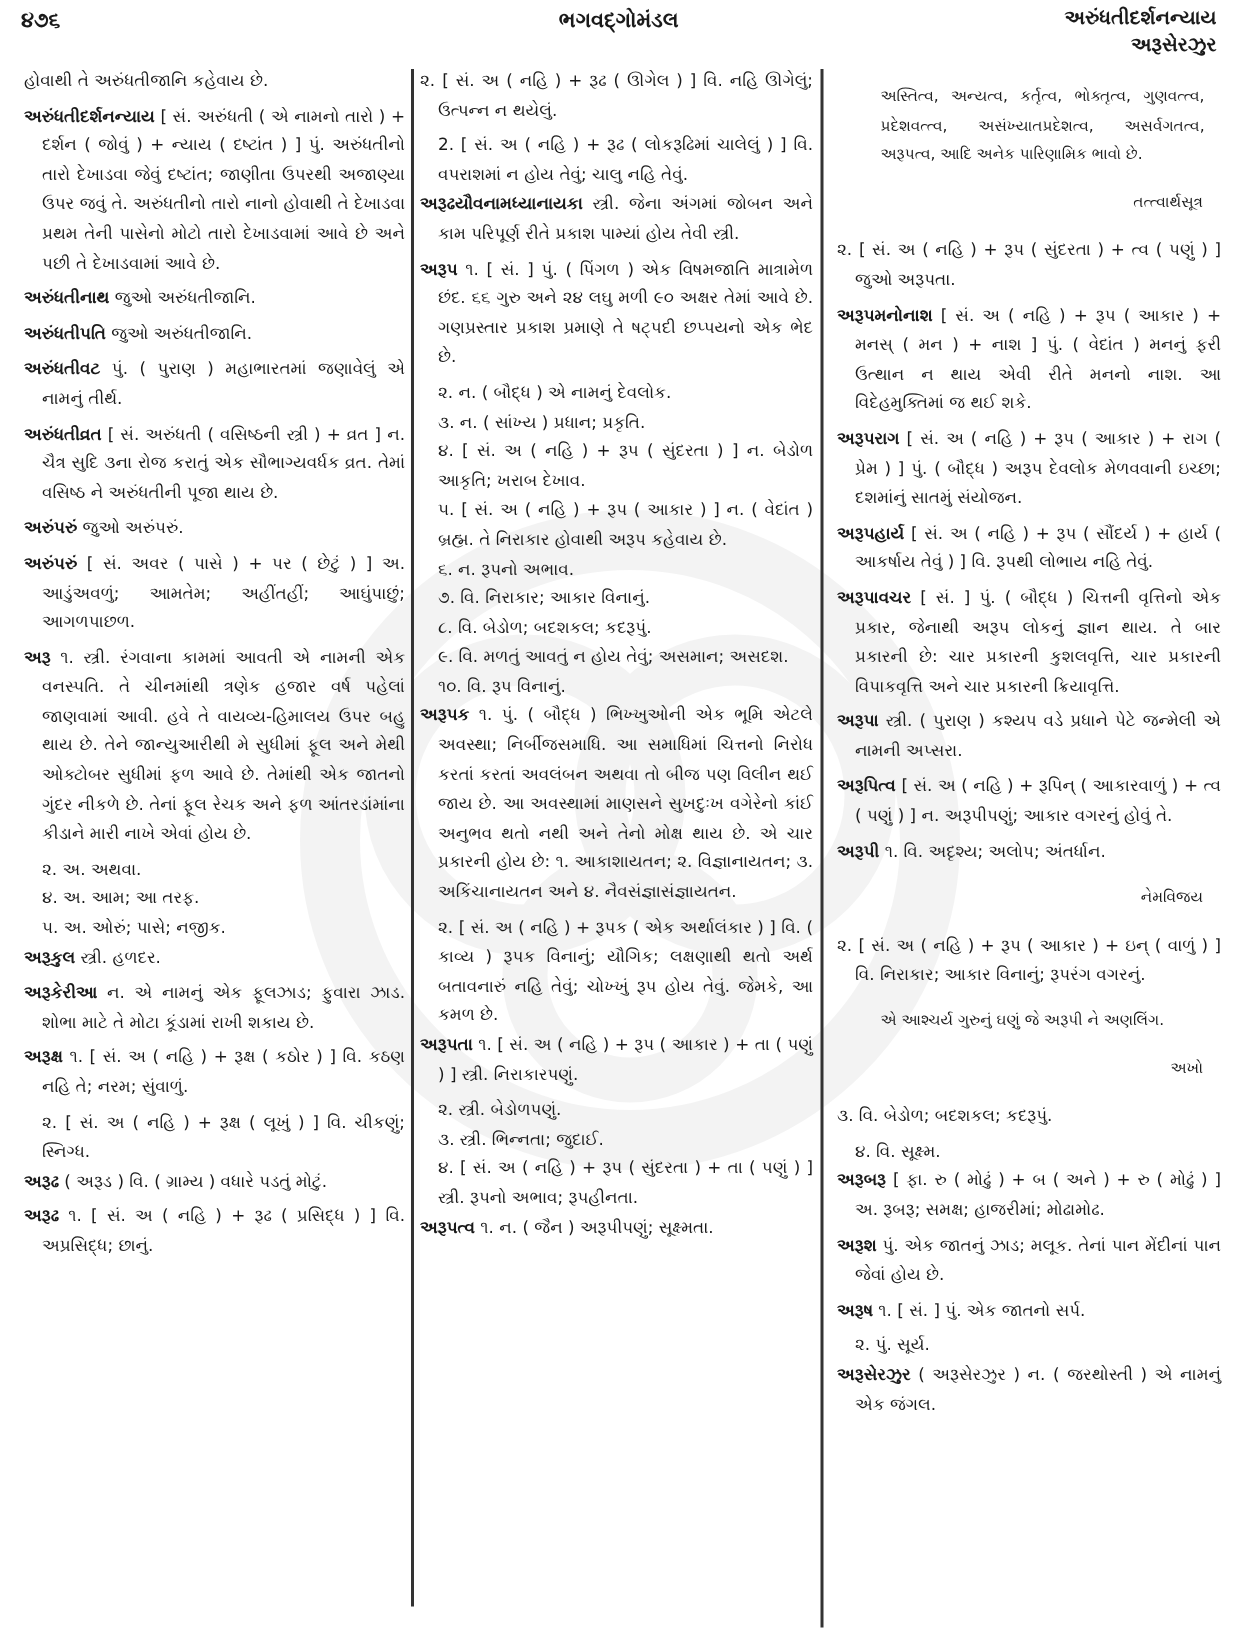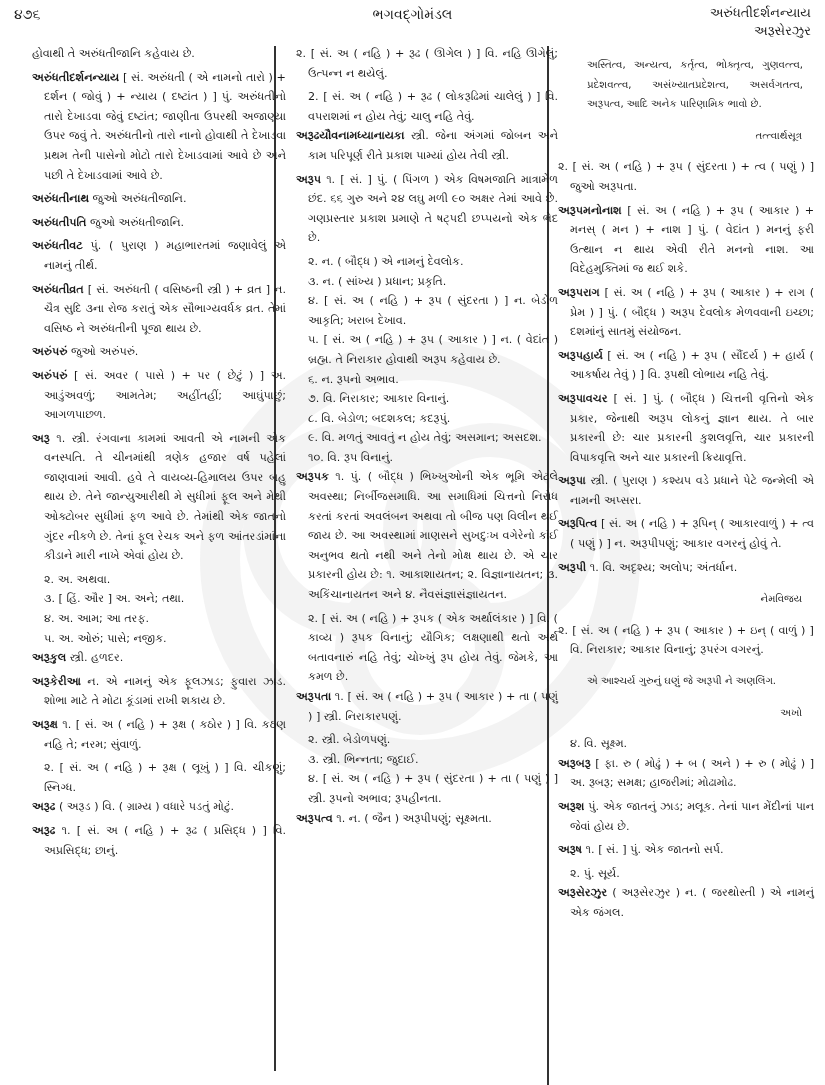--- a/index.html
+++ b/index.html
@@ -9,32 +9,32 @@
     font-family: "DejaVu Sans", "Liberation Sans", sans-serif;
     position: relative;
   }
   .page { position: absolute; left: 0; top: 0; width: 825px; height: 1085px; }
   .watermark {
     position: absolute; left: 190px; top: 330px; width: 460px; height: 460px;
     pointer-events: none; opacity: 0.09;
   }
   .header {
     position: absolute; left: 14px; right: 14px; top: 4px; height: 38px;
-    font-weight: normal;
+    font-weight: bold;
   }
   .page-num { position: absolute; left: 0; top: 2px; font-size: 14px; }
   .running-title { position: absolute; left: 0; right: 0; top: 2px; text-align: center; font-size: 14px; }
   .guide { position: absolute; right: 0; top: 0; text-align: right; font-size: 13px; line-height: 18px; }
   .col {
     position: absolute; top: 44px; bottom: 0;
     font-size: 11.2px; line-height: 19.6px;
     text-align: justify;
   }
-  .col-1 { left: 16px; width: 254px; margin-left: 16px; }
-  .col-2 { left: 296px; width: 262px; }
+  .col-1 { left: 16px; width: 254px; }
+  .col-2 { left: 280px; width: 262px; }
   .col-3 { left: 558px; width: 256px; }
   .rule { position: absolute; top: 46px; width: 1.5px; background: #333; }
   .rule-1 { left: 274px; height: 1025px; }
   .rule-2 { left: 547px; height: 1040px; }
   .entry { margin: 0 0 4px 0; padding-left: 12px; text-indent: -12px; }
   .sub { margin: 0; padding-left: 12px; text-indent: 0; }
   .head { font-weight: bold; }
   .quote { font-size: 10.2px; padding-left: 18px; margin: 11px; }
   .quote-src { font-size: 10.2px; text-align: right; margin: 12px; }
 </style>
@@ -66,21 +66,20 @@
       <p class="entry"><span>હોવાથી તે અરુંધતીજાનિ કહેવાય છે.</span></p>
       <p class="entry"><span class="head">અરુંધતીદર્શનન્યાય</span> <span>[ સં. અરુંધતી ( એ નામનો તારો ) + દર્શન ( જોવું ) + ન્યાય ( દષ્ટાંત ) ] પું. અરુંધતીનો તારો દેખાડવા જેવું દષ્ટાંત; જાણીતા ઉપરથી અજાણ્યા ઉપર જવું તે. અરુંધતીનો તારો નાનો હોવાથી તે દેખાડવા પ્રથમ તેની પાસેનો મોટો તારો દેખાડવામાં આવે છે અને પછી તે દેખાડવામાં આવે છે.</span></p>
       <p class="entry"><span class="head">અરુંધતીનાથ</span> <span>જુઓ અરુંધતીજાનિ.</span></p>
       <p class="entry"><span class="head">અરુંધતીપતિ</span> <span>જુઓ અરુંધતીજાનિ.</span></p>
       <p class="entry"><span class="head">અરુંધતીવટ</span> <span>પું. ( પુરાણ ) મહાભારતમાં જણાવેલું એ નામનું તીર્થ.</span></p>
       <p class="entry"><span class="head">અરુંધતીવ્રત</span> <span>[ સં. અરુંધતી ( વસિષ્ઠની સ્ત્રી ) + વ્રત ] ન. ચૈત્ર સુદિ ૩ના રોજ કરાતું એક સૌભાગ્યવર્ધક વ્રત. તેમાં વસિષ્ઠ ને અરુંધતીની પૂજા થાય છે.</span></p>
       <p class="entry"><span class="head">અરુંપરું</span> <span>જુઓ અરુંપરું.</span></p>
       <p class="entry"><span class="head">અરુંપરું</span> <span>[ સં. અવર ( પાસે ) + પર ( છેટું ) ] અ. આડુંઅવળું; આમતેમ; અહીંતહીં; આઘુંપાછું; આગળપાછળ.</span></p>
       <p class="entry"><span class="head">અરૂ</span> <span>૧. સ્ત્રી. રંગવાના કામમાં આવતી એ નામની એક વનસ્પતિ. તે ચીનમાંથી ત્રણેક હજાર વર્ષ પહેલાં જાણવામાં આવી. હવે તે વાયવ્ય-હિમાલય ઉપર બહુ થાય છે. તેને જાન્યુઆરીથી મે સુધીમાં ફૂલ અને મેથી ઓક્ટોબર સુધીમાં ફળ આવે છે. તેમાંથી એક જાતનો ગુંદર નીકળે છે. તેનાં ફૂલ રેચક અને ફળ આંતરડાંમાંના કીડાને મારી નાખે એવાં હોય છે.</span></p>
       <p class="sub">૨. અ. અથવા.</p>
-      <p class="sub">૩. [ હિં. ઔર ] અ. અને; તથા.</p>
       <p class="sub">૪. અ. આમ; આ તરફ.</p>
       <p class="sub">૫. અ. ઓરું; પાસે; નજીક.</p>
       <p class="entry"><span class="head">અરૂકુલ</span> <span>સ્ત્રી. હળદર.</span></p>
       <p class="entry"><span class="head">અરૂકેરીઆ</span> <span>ન. એ નામનું એક ફૂલઝાડ; ફુવારા ઝાડ. શોભા માટે તે મોટા કૂંડામાં રાખી શકાય છે.</span></p>
       <p class="entry"><span class="head">અરૂક્ષ</span> <span>૧. [ સં. અ ( નહિ ) + રૂક્ષ ( કઠોર ) ] વિ. કઠણ નહિ તે; નરમ; સુંવાળું.</span></p>
       <p class="sub">૨. [ સં. અ ( નહિ ) + રૂક્ષ ( લૂખું ) ] વિ. ચીકણું; સ્નિગ્ધ.</p>
       <p class="entry"><span class="head">અરૂઢ</span> <span>( અરૂડ ) વિ. ( ગ્રામ્ય ) વધારે પડતું મોટું.</span></p>
       <p class="entry"><span class="head">અરૂઢ</span> <span>૧. [ સં. અ ( નહિ ) + રૂઢ ( પ્રસિદ્ધ ) ] વિ. અપ્રસિદ્ધ; છાનું.</span></p>
     </div>
   <div class="col col-2">
@@ -113,20 +112,21 @@
       <p class="entry"><span class="head">અરૂપરાગ</span> <span>[ સં. અ ( નહિ ) + રૂપ ( આકાર ) + રાગ ( પ્રેમ ) ] પું. ( બૌદ્ધ ) અરૂપ દેવલોક મેળવવાની ઇચ્છા; દશમાંનું સાતમું સંયોજન.</span></p>
       <p class="entry"><span class="head">અરૂપહાર્ય</span> <span>[ સં. અ ( નહિ ) + રૂપ ( સૌંદર્ય ) + હાર્ય ( આકર્ષાય તેવું ) ] વિ. રૂપથી લોભાય નહિ તેવું.</span></p>
       <p class="entry"><span class="head">અરૂપાવચર</span> <span>[ સં. ] પું. ( બૌદ્ધ ) ચિત્તની વૃત્તિનો એક પ્રકાર, જેનાથી અરૂપ લોકનું જ્ઞાન થાય. તે બાર પ્રકારની છે: ચાર પ્રકારની કુશલવૃત્તિ, ચાર પ્રકારની વિપાકવૃત્તિ અને ચાર પ્રકારની ક્રિયાવૃત્તિ.</span></p>
       <p class="entry"><span class="head">અરૂપા</span> <span>સ્ત્રી. ( પુરાણ ) કશ્યપ વડે પ્રધાને પેટે જન્મેલી એ નામની અપ્સરા.</span></p>
       <p class="entry"><span class="head">અરૂપિત્વ</span> <span>[ સં. અ ( નહિ ) + રૂપિન્ ( આકારવાળું ) + ત્વ ( પણું ) ] ન. અરૂપીપણું; આકાર વગરનું હોવું તે.</span></p>
       <p class="entry"><span class="head">અરૂપી</span> <span>૧. વિ. અદૃશ્ય; અલોપ; અંતર્ધાન.</span></p>
       <p class="quote-src">નેમવિજય</p>
       <p class="entry"><span>૨. [ સં. અ ( નહિ ) + રૂપ ( આકાર ) + ઇન્ ( વાળું ) ] વિ. નિરાકાર; આકાર વિનાનું; રૂપરંગ વગરનું.</span></p>
       <p class="quote">એ આશ્ચર્ય ગુરુનું ઘણું જે અરૂપી ને અણલિંગ.</p>
       <p class="quote-src">અખો</p>
+      <p class="entry"><span>૩. વિ. બેડોળ; બદશકલ; કદરૂપું.</span></p>
       <p class="sub">૪. વિ. સૂક્ષ્મ.</p>
       <p class="entry"><span class="head">અરૂબરૂ</span> <span>[ ફા. રુ ( મોઢું ) + બ ( અને ) + રુ ( મોઢું ) ] અ. રૂબરૂ; સમક્ષ; હાજરીમાં; મોઢામોઢ.</span></p>
       <p class="entry"><span class="head">અરૂશ</span> <span>પું. એક જાતનું ઝાડ; મલૂક. તેનાં પાન મેંદીનાં પાન જેવાં હોય છે.</span></p>
       <p class="entry"><span class="head">અરૂષ</span> <span>૧. [ સં. ] પું. એક જાતનો સર્પ.</span></p>
       <p class="sub">૨. પું. સૂર્ય.</p>
       <p class="entry"><span class="head">અરૂસેરઝુર</span> <span>( અરૂસેરઝુર ) ન. ( જરથોસ્તી ) એ નામનું એક જંગલ.</span></p>
     </div>
 </div>
 
 </body></html>

